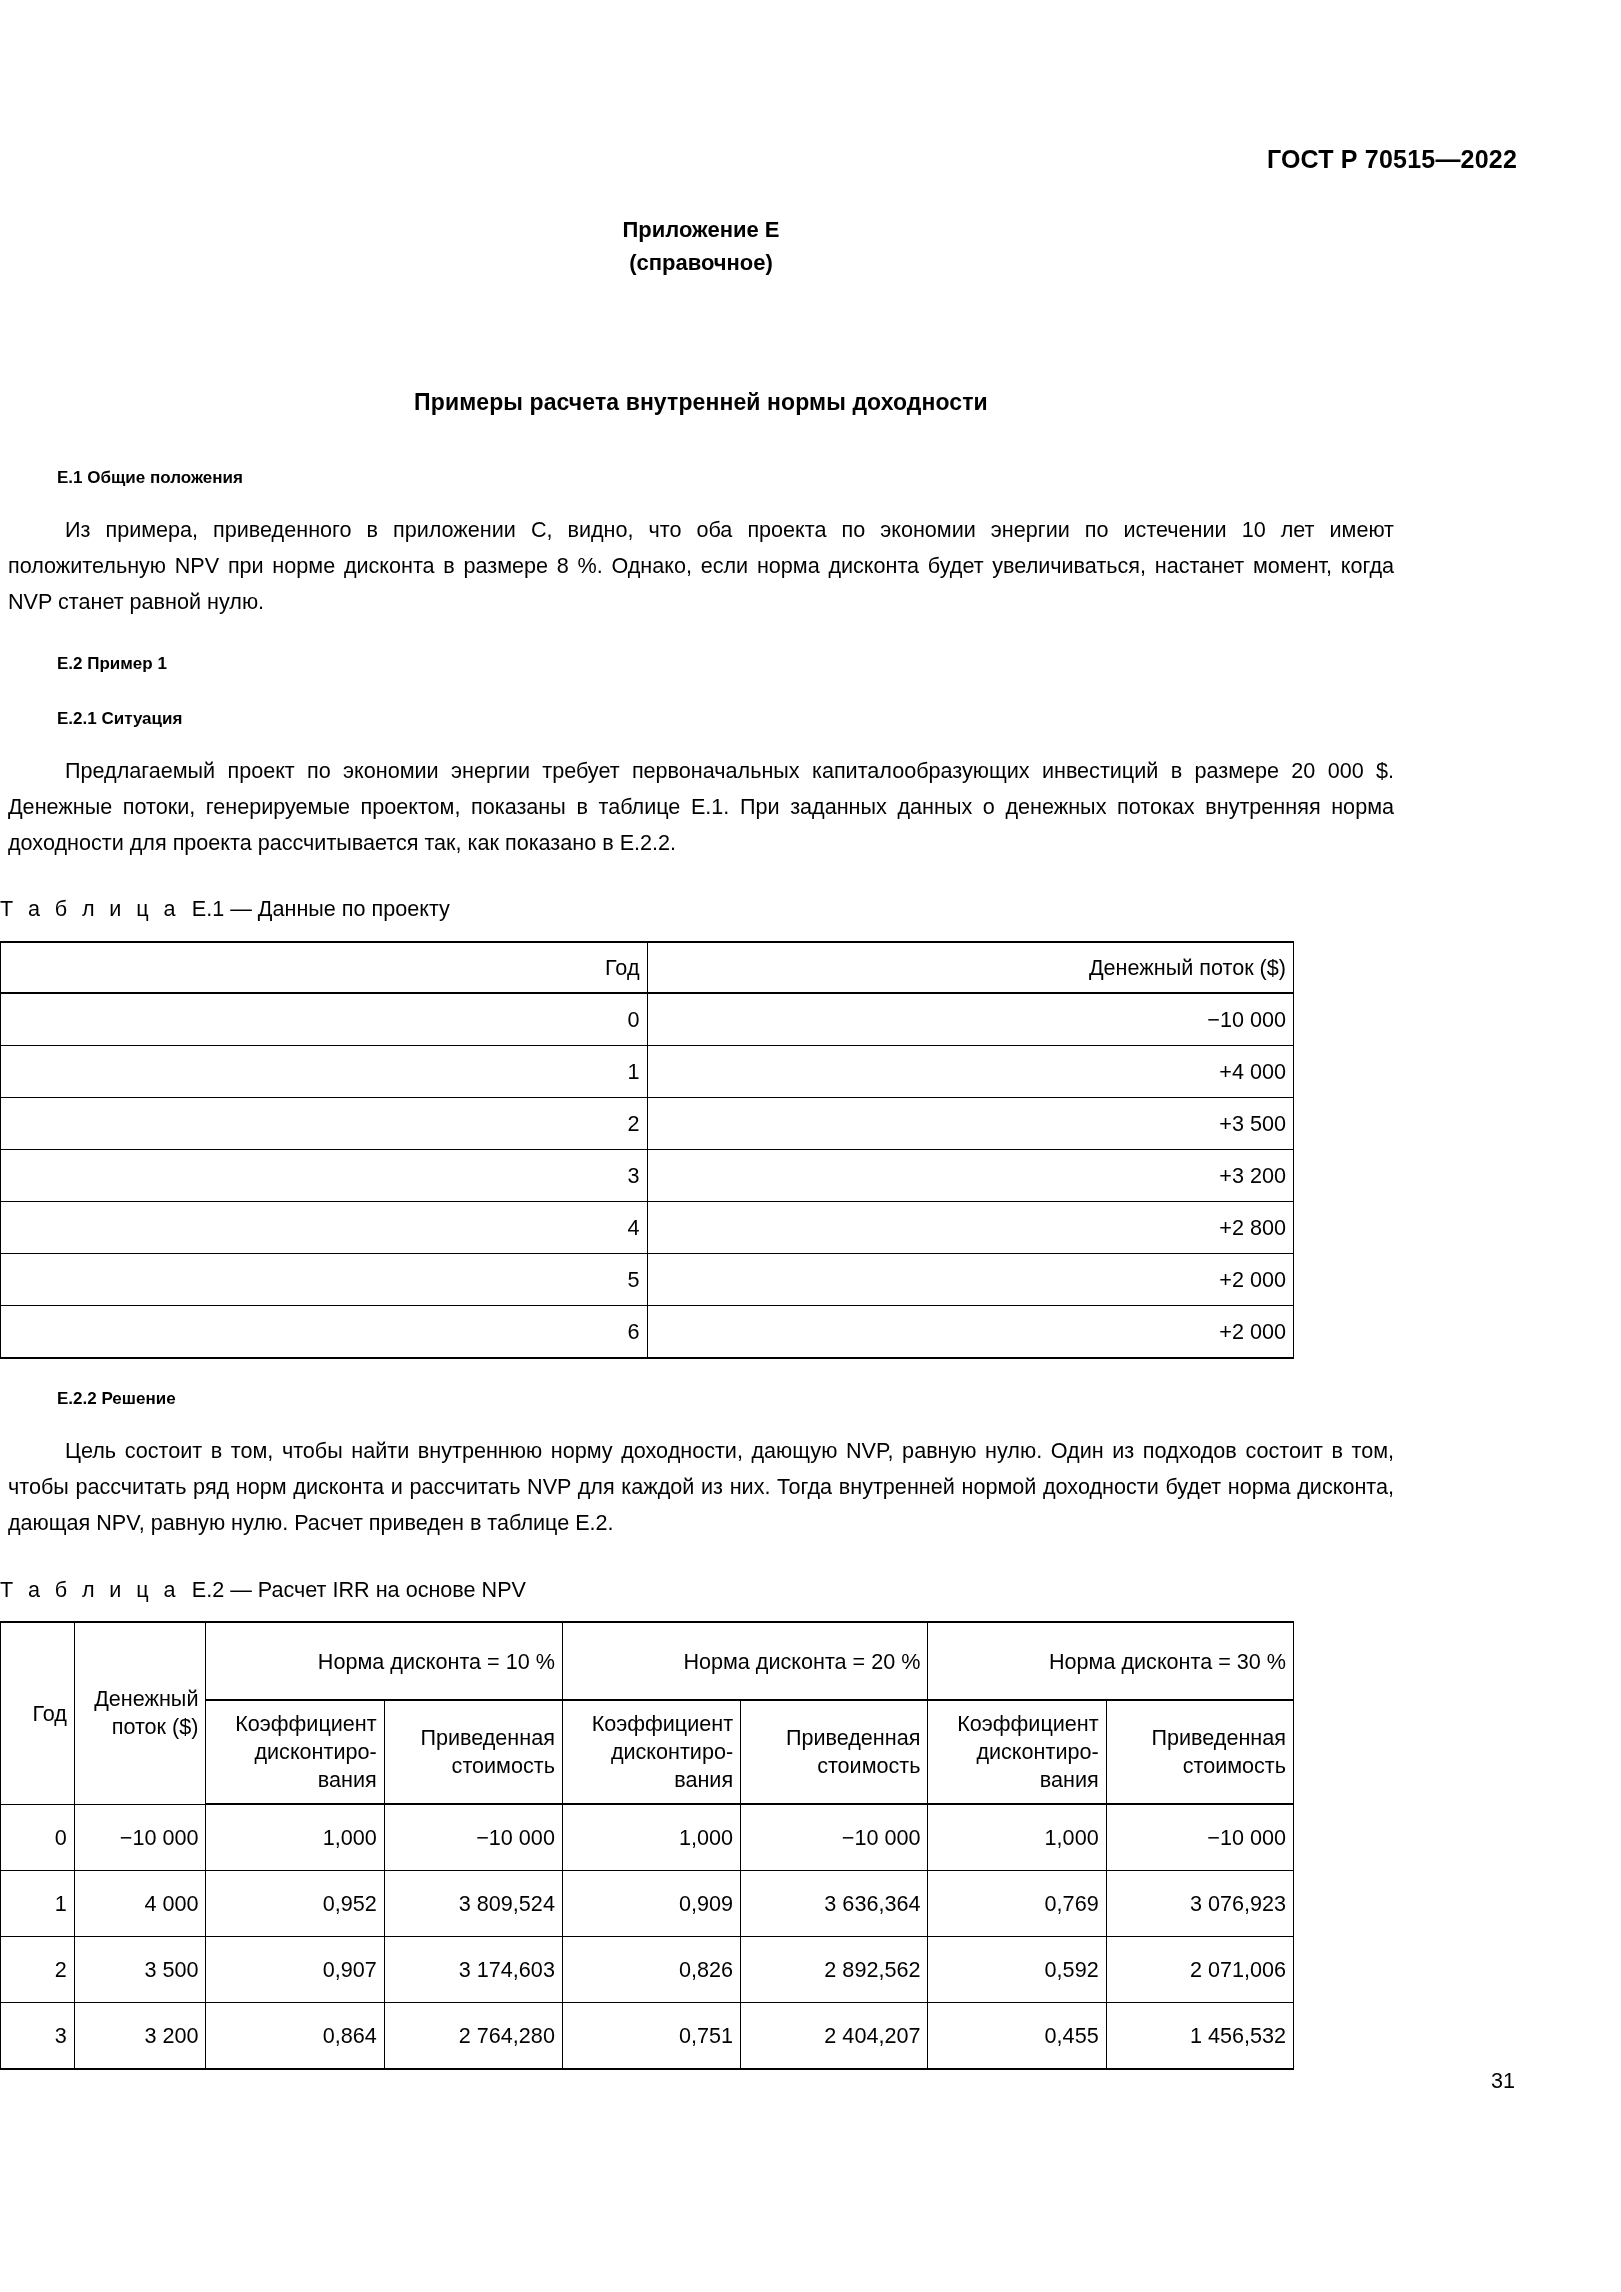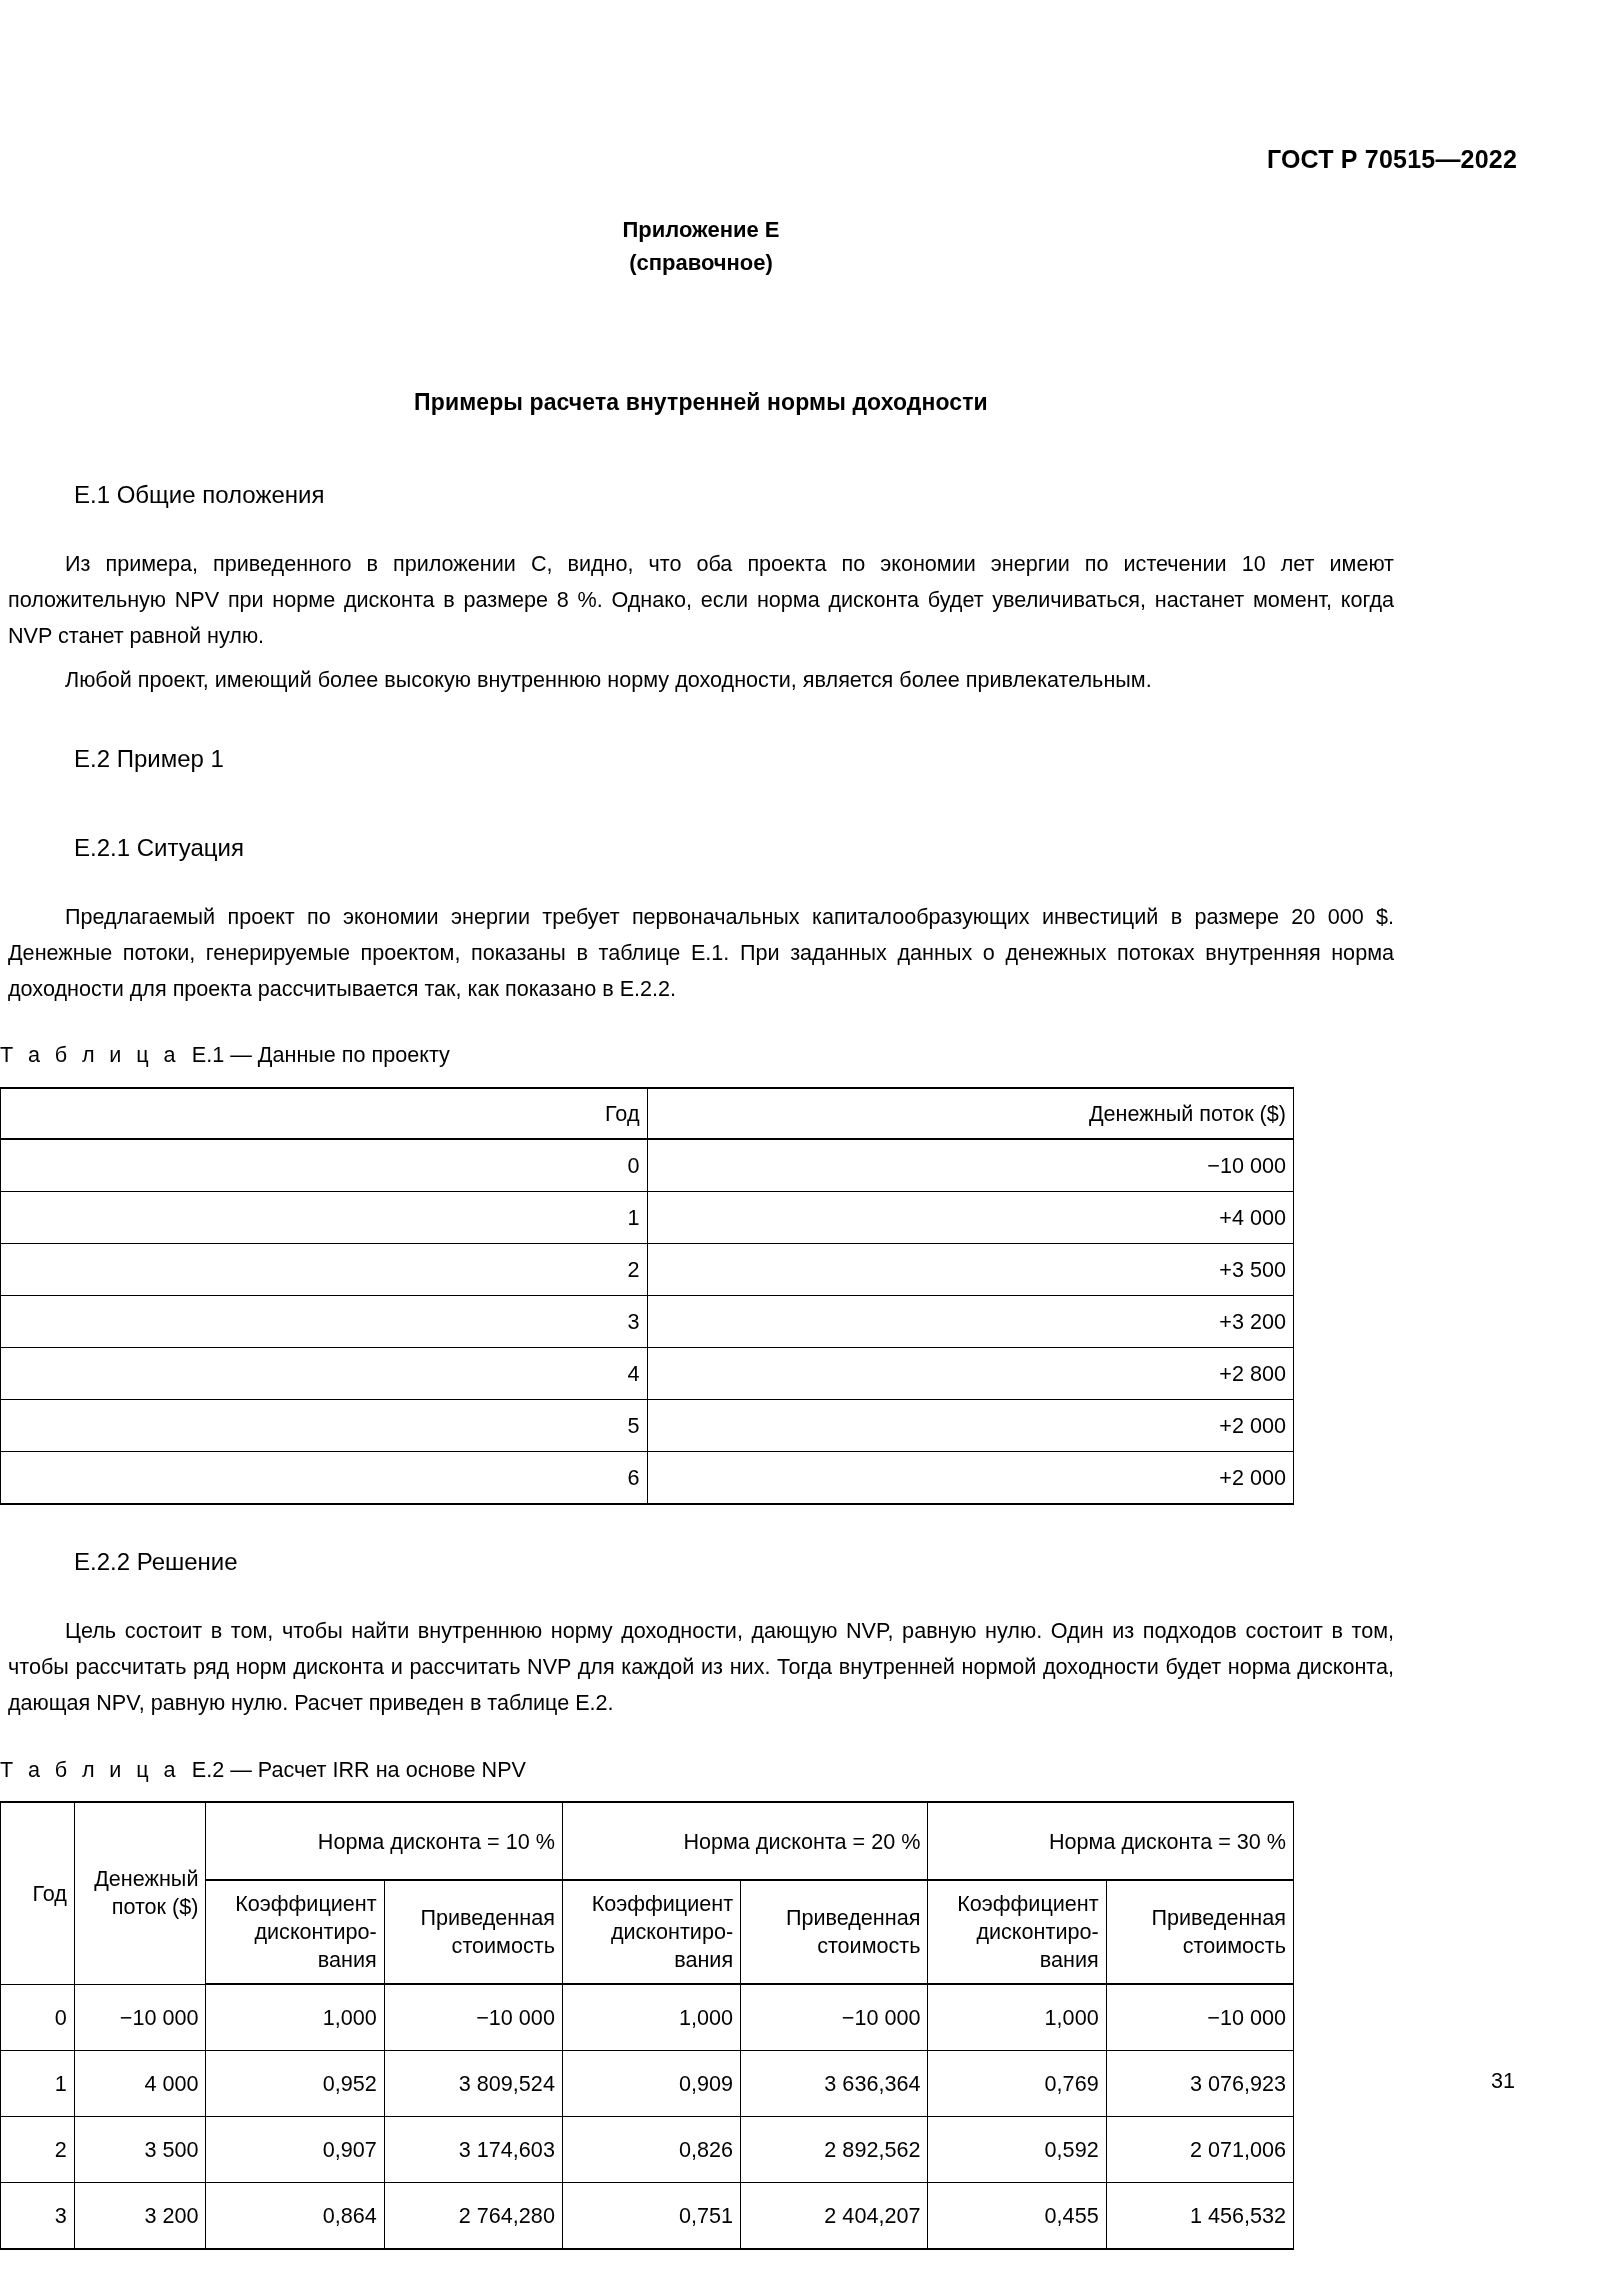--- a/index.html
+++ b/index.html
@@ -59,23 +59,23 @@
   }
 
   
   .flow {
     position: absolute;
     left: 0;
     top: 463px;
     width: 1402px;
   }
   h3.sec {
-    font-size: 24px;
-    font-weight: normal;
-    margin: 17px;
+    font-size: 17px;
+    font-weight: bold;
+    margin: 0;
     padding: 0 0 0 57px;
     line-height: 29px;
   }
   p.para {
     font-size: 21.6px;
     margin: 8px;
     line-height: 36px;
     text-align: justify;
     text-indent: 57px;
     word-spacing: 0px;
@@ -152,21 +152,20 @@
     <div class="appendix-line">(справочное)</div>
   </div>
 
   <div class="main-title">Примеры расчета внутренней нормы доходности</div>
 
   <div class="flow">
 
     <h3 class="sec">Е.1  Общие положения</h3>
     <div class="gap-12"></div>
     <p class="para">Из примера, приведенного в приложении С, видно, что оба проекта по экономии энергии по истечении 10 лет имеют положительную NPV при норме дисконта в размере 8 %. Однако, если норма дисконта будет увеличиваться, настанет момент, когда NVP станет равной нулю.</p>
-    <p class="para">Любой проект, имеющий более высокую внутреннюю норму доходности, является более привлекательным.</p>
 
     <div class="gap-22"></div>
     <h3 class="sec">Е.2  Пример 1</h3>
 
     <div class="gap-26"></div>
     <h3 class="sec">Е.2.1  Ситуация</h3>
     <div class="gap-12"></div>
     <p class="para">Предлагаемый проект по экономии энергии требует первоначальных капиталообразующих инвестиций в размере 20 000 $. Денежные потоки, генерируемые проектом, показаны в таблице Е.1. При заданных данных о денежных потоках внутренняя норма доходности для проекта рассчитывается так, как показано в Е.2.2.</p>
 
     <div class="gap-26"></div>

